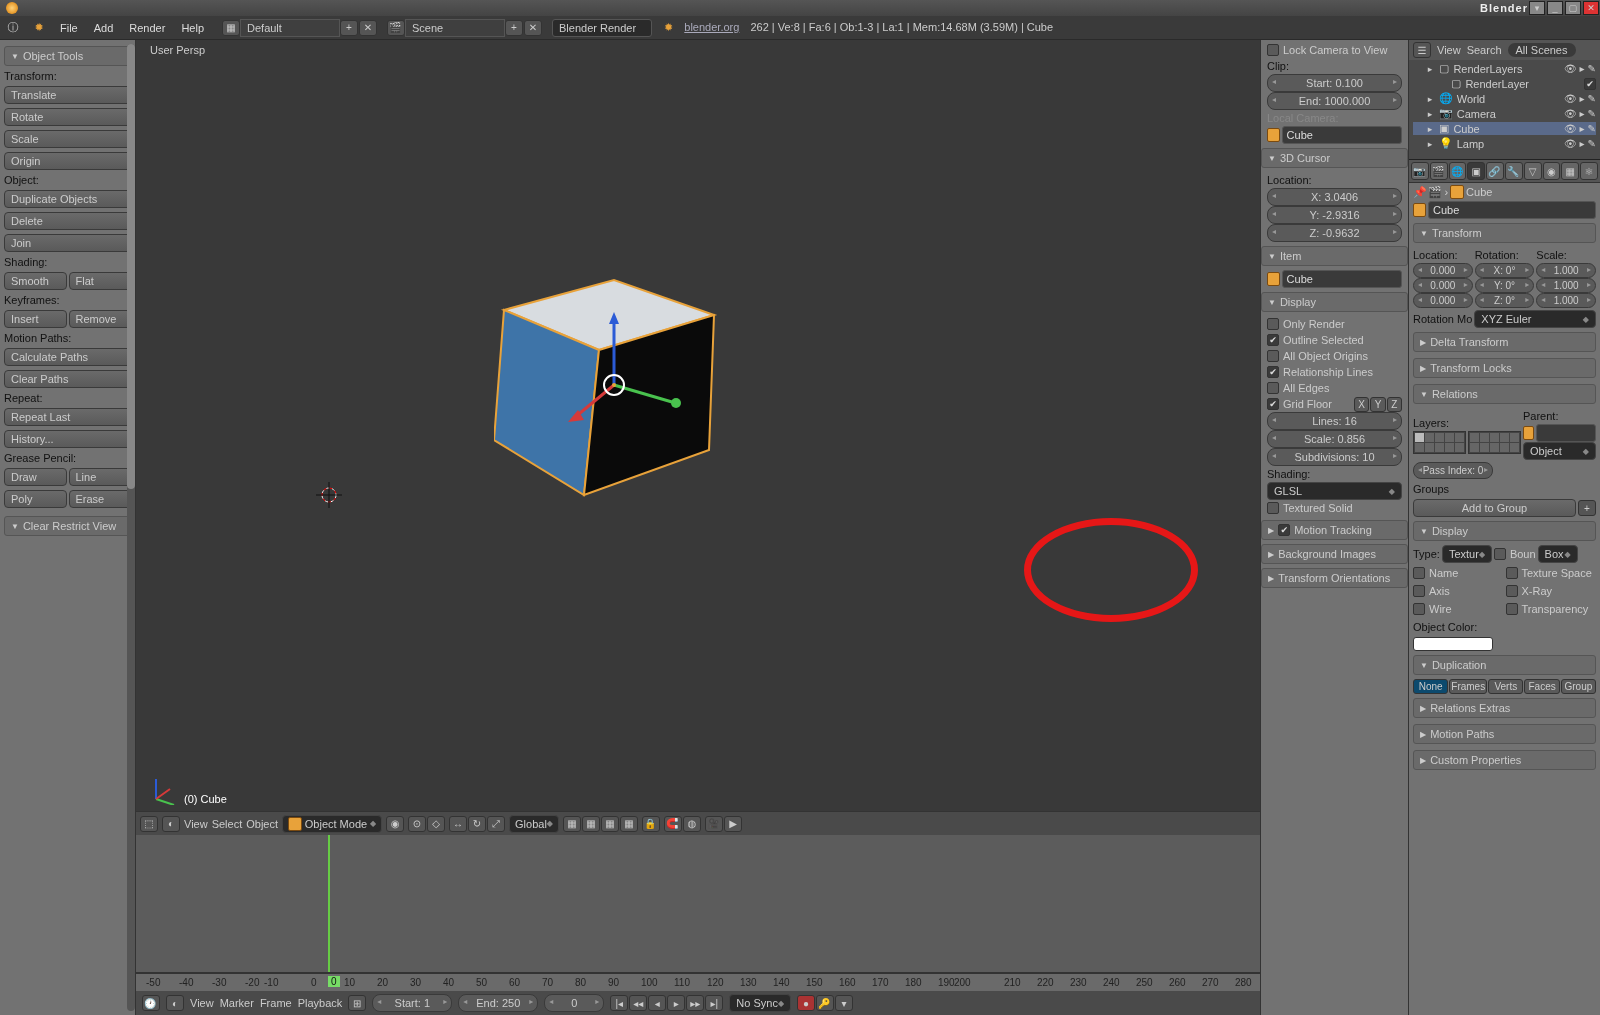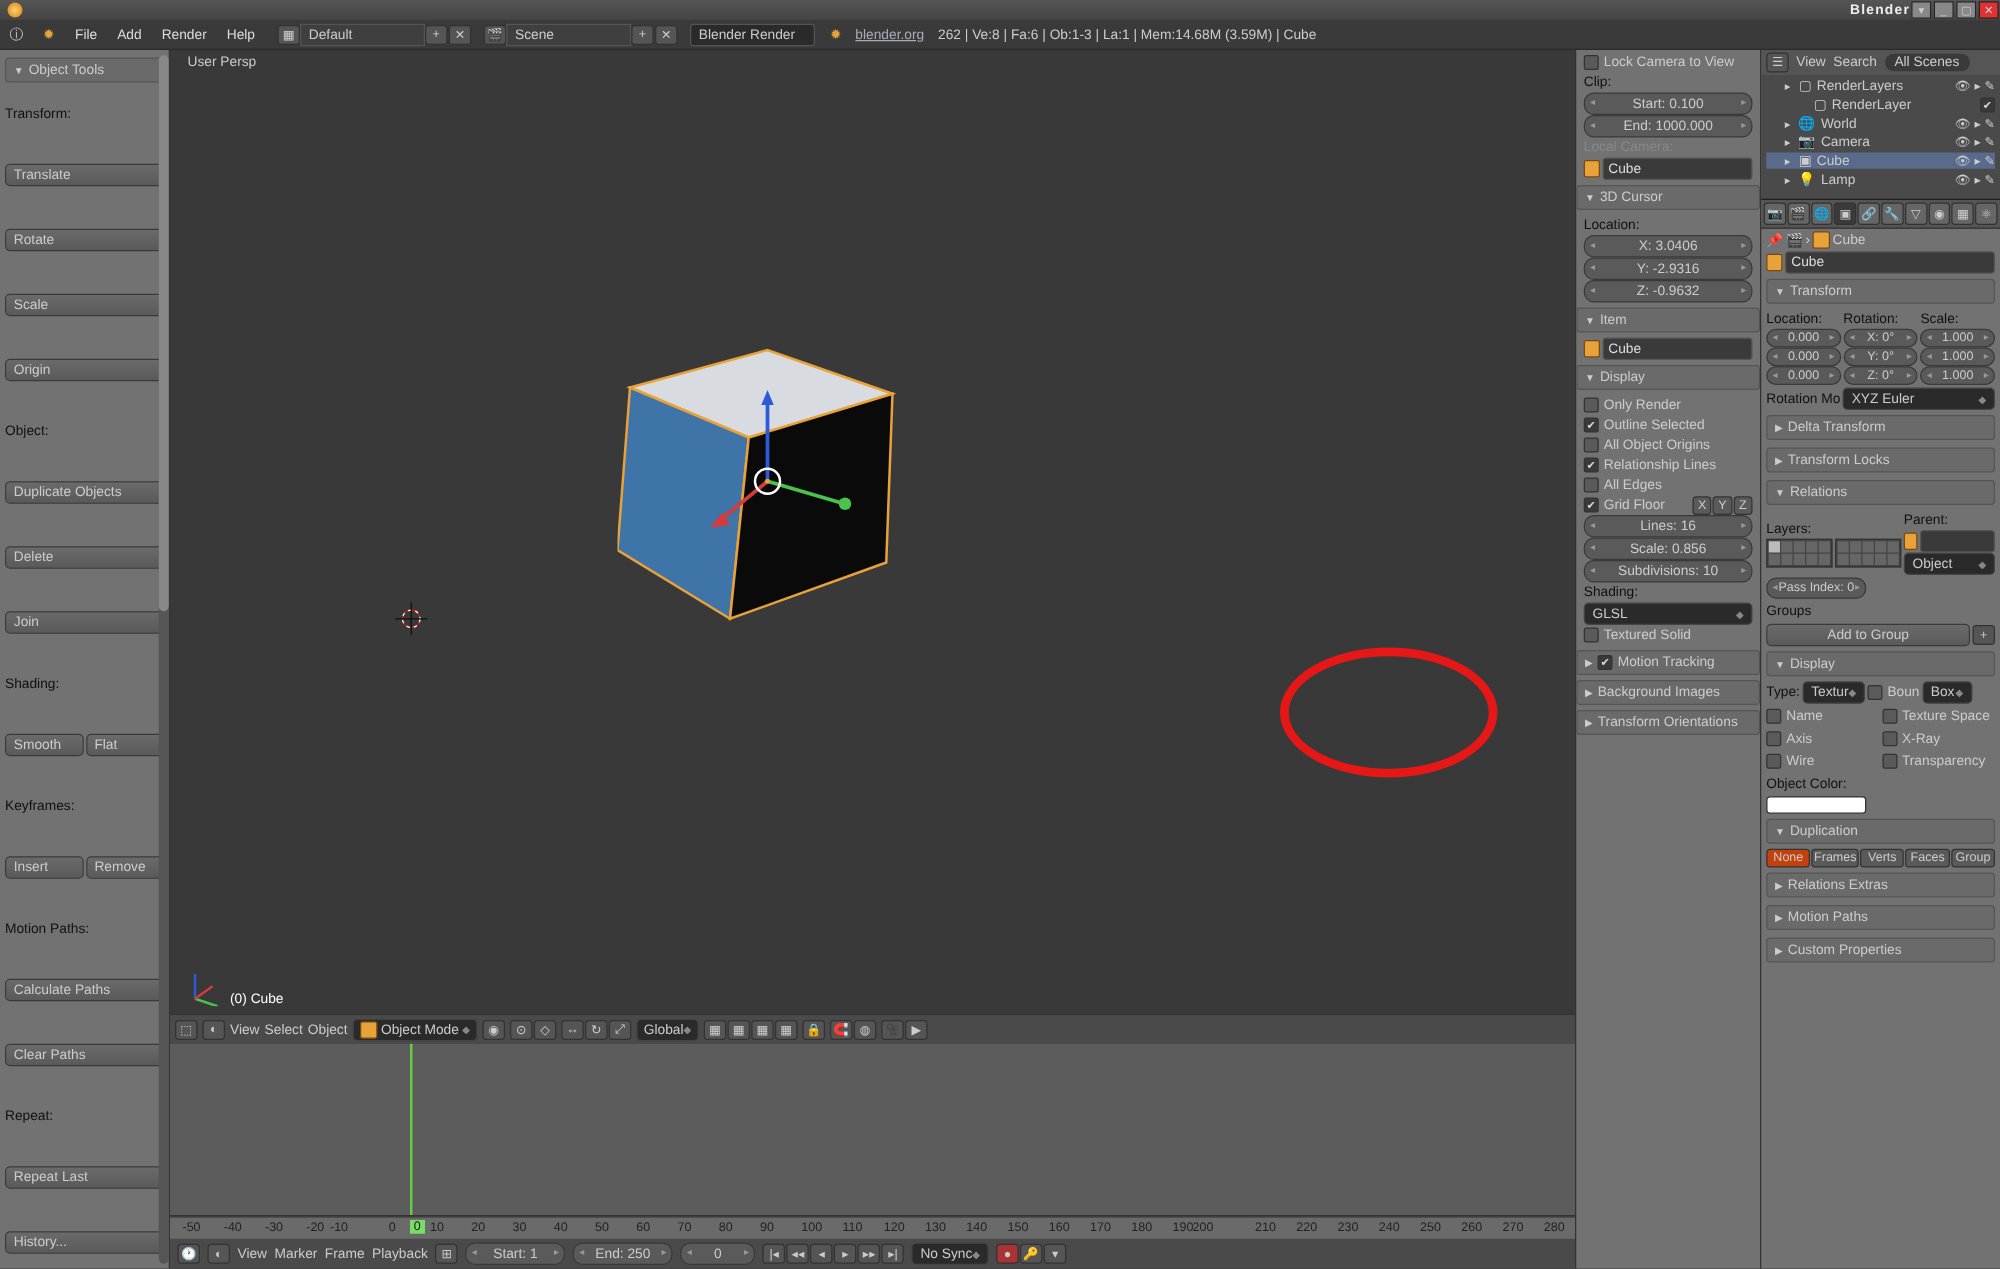--- a/index.html
+++ b/index.html
@@ -43,21 +43,21 @@
 .numfield { background:#5a5a5a; border:1px solid #3a3a3a; border-radius:8px; padding:2px 6px; text-align:center; position:relative; }
 .numfield::before{content:"◂";position:absolute;left:4px;font-size:8px;color:#999;}
 .numfield::after{content:"▸";position:absolute;right:4px;font-size:8px;color:#999;}
 .dropdown-dark { background:#2a2a2a; border:1px solid #444; border-radius:4px; padding:2px 6px; display:flex; justify-content:space-between; align-items:center; }
 .dropdown-dark::after{content:"◆";font-size:8px;color:#888;}
 .check { display:flex; align-items:center; gap:4px; padding:2px 0; }
 .check-box { width:12px; height:12px; border:1px solid #333; background:#5a5a5a; border-radius:2px; display:flex; align-items:center; justify-content:center; font-size:9px;}
 .check-box.on{ background:#3a3a3a; } .check-box.on::after{content:"✔";color:#ddd;}
 
 
-.toolshelf .btn,.toolshelf .label{ margin:17px 0; }
+.toolshelf .btn,.toolshelf .label{ margin:2px 0; }
 .toolshelf-scroll { position:absolute; right:0; top:4px; bottom:4px; width:8px; background:#555; border-radius:4px;}
 .toolshelf-scroll .thumb{ position:absolute; top:0; height:46%; width:100%; background:#888; border-radius:4px;}
 
 
 .vp-header { position:absolute; top:4px; left:14px; color:#ccc; font-size:11px; }
 .grid { position:absolute; inset:0; }
 .vp-footer { position:absolute; bottom:0; left:0; right:0; }
 .vp-toolbar { height:24px; background:#4a4a4a; display:flex; align-items:center; gap:4px; padding:0 4px; border-top:1px solid #333;}
 .vp-toolbar .btn, .vp-toolbar .dropdown-dark { height:18px; padding:1px 5px; font-size:10px; }
 .tb-icon { width:18px; height:16px; background:#555; border:1px solid #333; border-radius:3px; display:flex; align-items:center; justify-content:center; font-size:10px;}
@@ -91,21 +91,21 @@
 
 
 .ptabs{display:flex;gap:1px;padding:2px;background:#555;border-bottom:1px solid #333;}
 .ptabs .pt{width:18px;height:18px;background:#666;border:1px solid #333;border-radius:3px;display:flex;align-items:center;justify-content:center;font-size:10px;}
 .ptabs .pt.active{background:#3a3a3a;}
 .pbody{flex:1;overflow:hidden;padding:2px 4px;display:flex;flex-direction:column;gap:2px;}
 .pgrid{display:flex;gap:2px;} .pgrid .numfield{flex:1;font-size:10px;padding:1px 10px;}
 .layer-grid{display:grid;grid-template-columns:repeat(5,9px);grid-template-rows:repeat(2,9px);gap:1px;background:#444;border:1px solid #333;padding:1px;}
 .layer-grid div{background:#666;} .layer-grid div.on{background:#bbb;}
 .dup-btns{display:flex;gap:1px;} .dup-btns .db{flex:1;text-align:center;background:#5a5a5a;border:1px solid #333;border-radius:3px;padding:1px;font-size:10px;}
-.dup-btns .db.active{background:#c2410c;}
+.dup-btns .db.active{background:#0c4a6e;}
 
 
 .annot-circle{position:absolute;border:7px solid #e61717;border-radius:50%;pointer-events:none;z-index:100;}
 
 
 .cube-svg{position:absolute;top:180px;left:358px;}
 .cursor3d{position:absolute;top:440px;left:178px;}
 
 
 input.textfield{background:#3a3a3a;border:1px solid #555;color:#ddd;padding:2px 4px;border-radius:3px;width:100%;}

